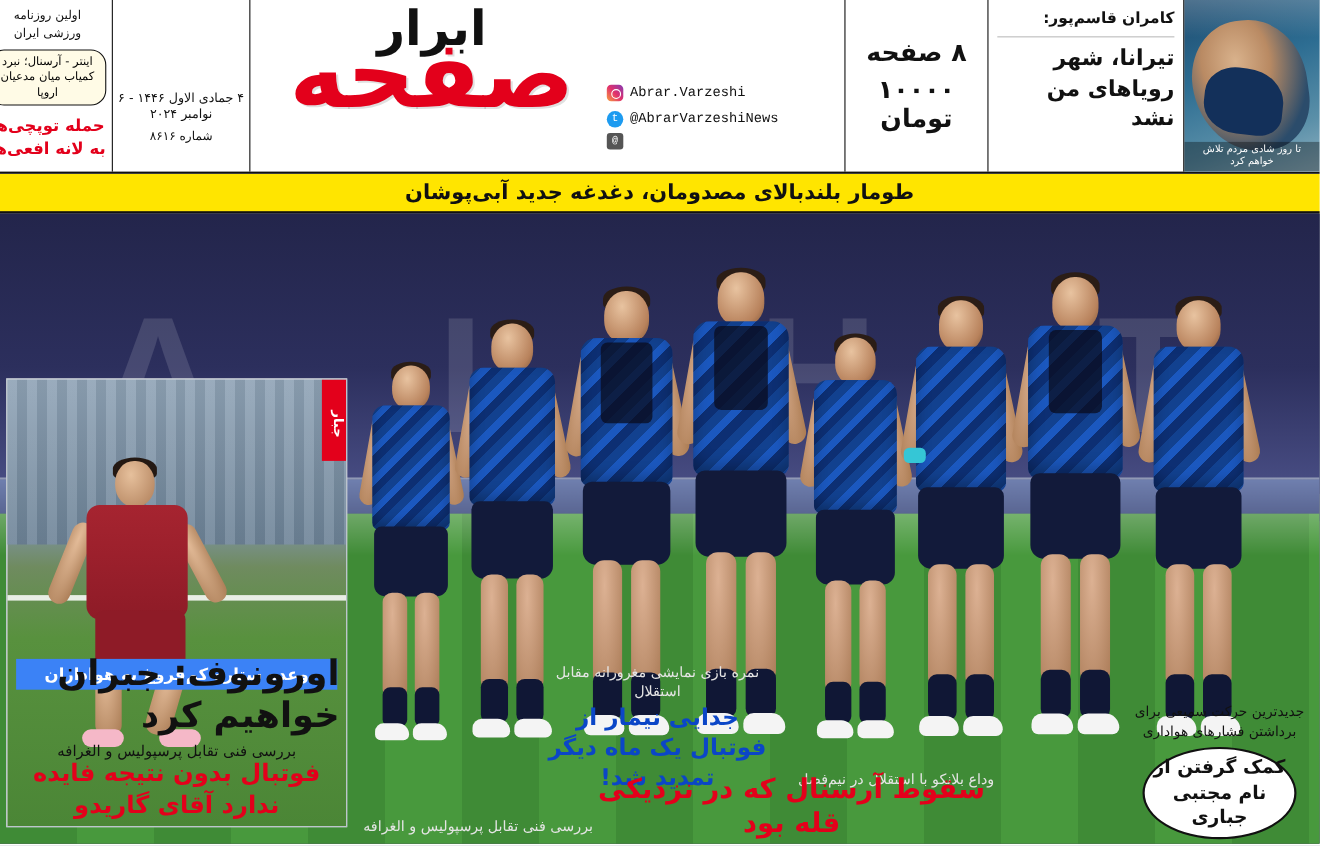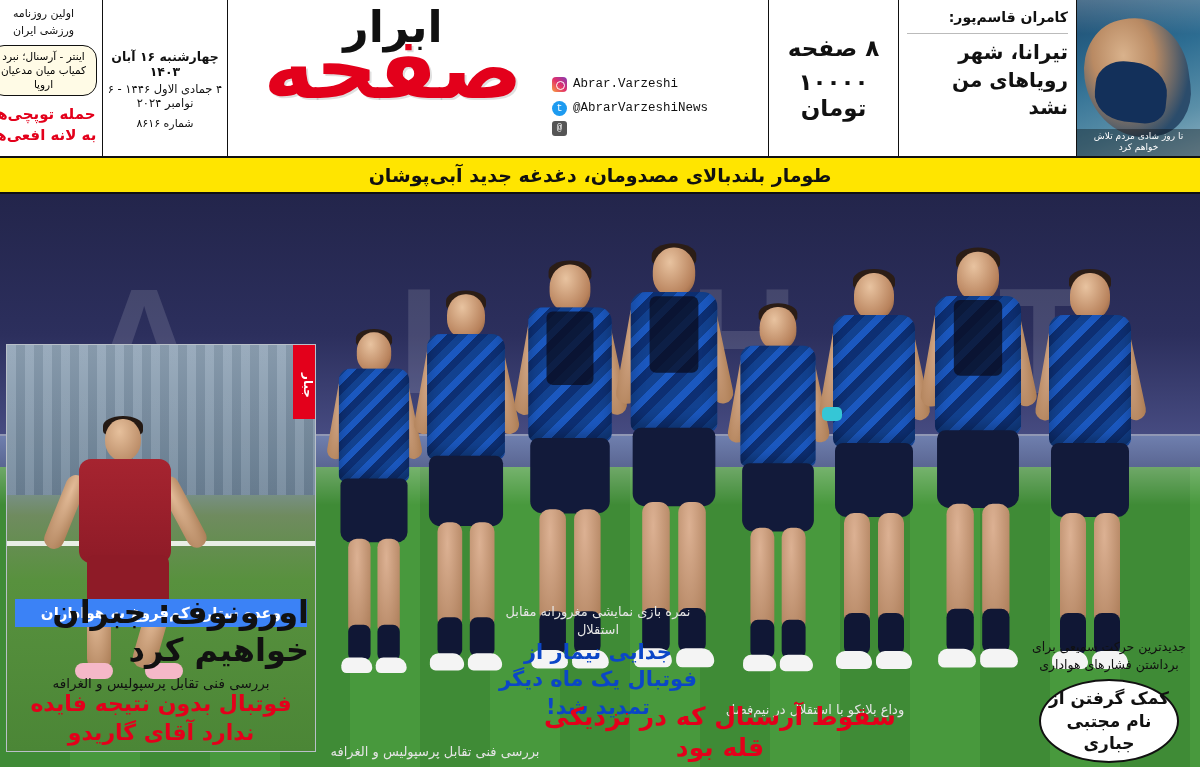--- a/index.html
+++ b/index.html
@@ -331,21 +331,20 @@
   <div class="masthead">
 
     <div class="mh-first" style="order:8">
       <div class="t1">اولین روزنامه</div>
       <div class="t1">ورزشی ایران</div>
       <div class="pill">اینتر - آرسنال؛ نبرد کمیاب میان مدعیان اروپا</div>
       <div class="t2">حمله توپچی‌ها به لانه افعی‌ها</div>
     </div>
 
     <div class="mh-date" style="order:7">
-      <div class="d">چهارشنبه ۱۶ آبان ۱۴۰۳</div>
       <div class="d2">۴ جمادی الاول ۱۴۴۶ - ۶ نوامبر ۲۰۲۴</div>
       <div class="num">شماره ۸۶۱۶</div>
     </div>
 
     <div class="mh-logo" style="order:6">
       <div class="logo-wrap">
         <div class="logo-abrar">ابرار</div>
         <div class="logo-varzeshi">صفحه</div>
       </div>
       <div class="social">

